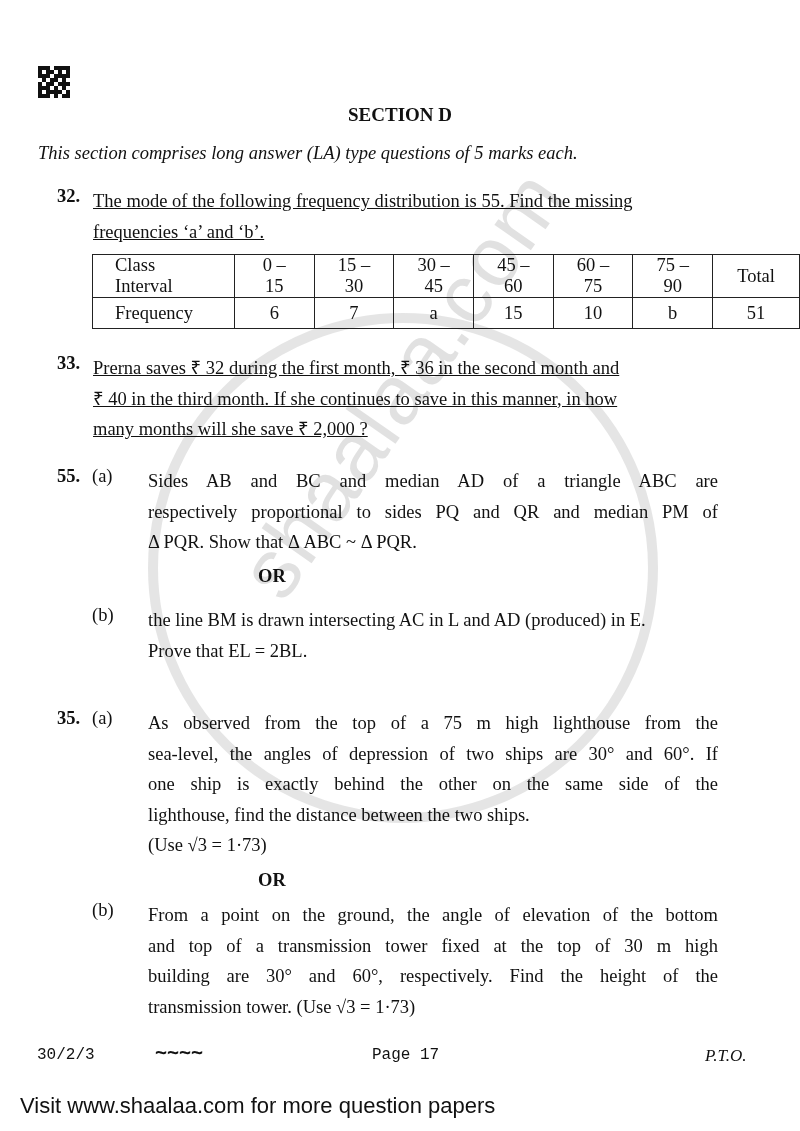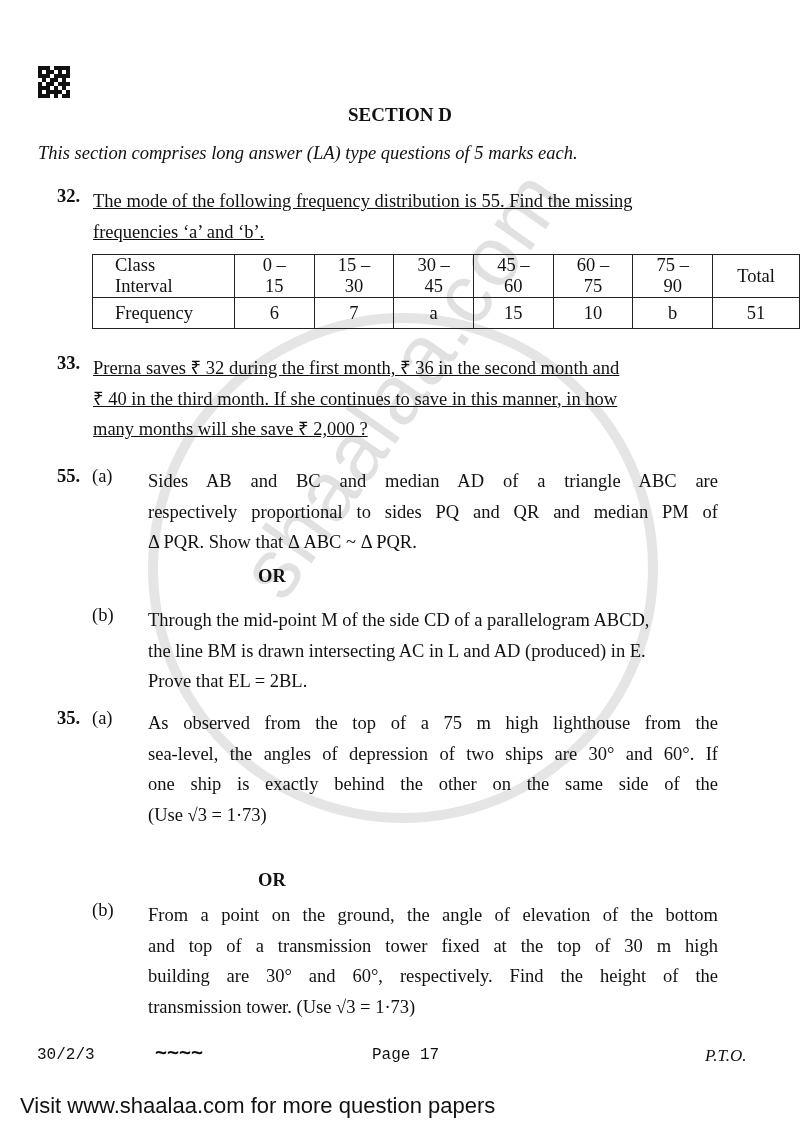--- a/index.html
+++ b/index.html
@@ -173,33 +173,33 @@
   <div class="body">
     <span class="just">Sides AB and BC and median AD of a triangle ABC are</span>
     <span class="just">respectively proportional to sides PQ and QR and median PM of</span>
     <span class="line">Δ PQR. Show that Δ ABC ~ Δ PQR.</span>
   </div>
 </div>
 <div class="or" style="top:566px; left:258px;">OR</div>
 <div class="q" style="top:605px;">
   <span class="sub">(b)</span>
   <div class="body">
-    <span class="line">Through the mid-point M of the side CD of a parallelogram ABCD,</span>
     <span class="line">the line BM is drawn intersecting AC in L and AD (produced) in E.</span>
     <span class="line">Prove that EL = 2BL.</span>
   </div>
 </div>
 
 <div class="q" style="top:708px;">
   <span class="qnum">35.</span>
   <span class="sub">(a)</span>
   <div class="body">
     <span class="just">As observed from the top of a 75 m high lighthouse from the</span>
     <span class="just">sea-level, the angles of depression of two ships are 30° and 60°. If</span>
     <span class="just">one ship is exactly behind the other on the same side of the</span>
+    <span class="line">lighthouse, find the distance between the two ships.</span>
     <span class="line">(Use √3 = 1·73)</span>
   </div>
 </div>
 <div class="or" style="top:870px; left:258px;">OR</div>
 <div class="q" style="top:900px;">
   <span class="sub">(b)</span>
   <div class="body">
     <span class="just">From a point on the ground, the angle of elevation of the bottom</span>
     <span class="just">and top of a transmission tower fixed at the top of 30 m high</span>
     <span class="just">building are 30° and 60°, respectively. Find the height of the</span>

